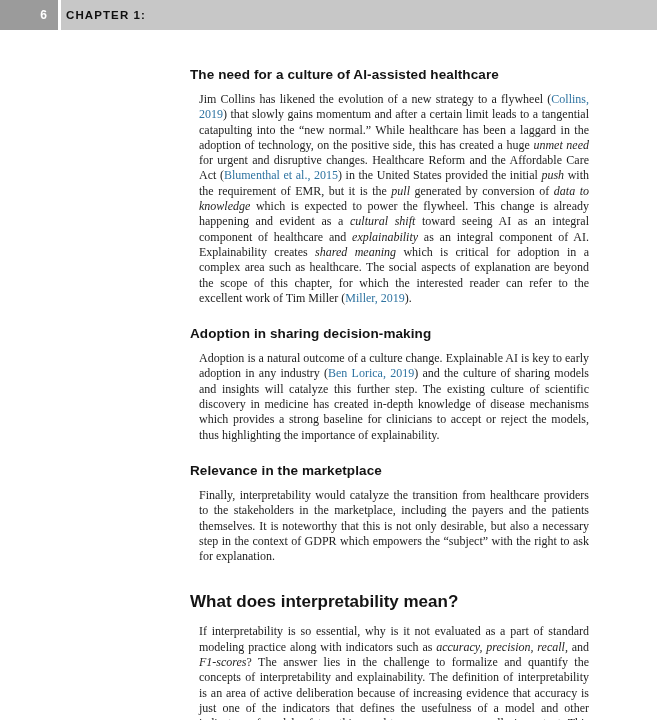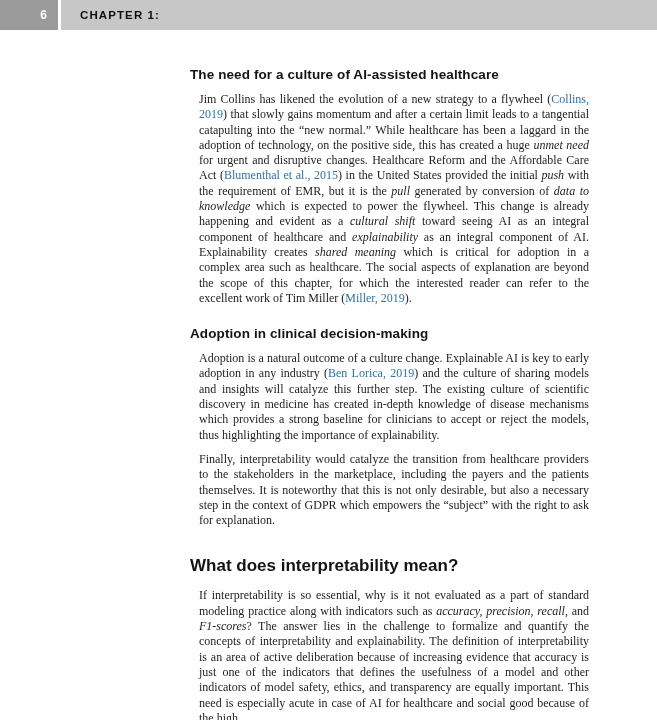--- a/index.html
+++ b/index.html
@@ -39,21 +39,21 @@
     font-family: "Liberation Sans", sans-serif;
     font-weight: bold;
     font-size: 12px;
   }
   .header-strip {
     flex: 1;
     margin-left: 3px;
     background: var(--bar-gray);
     display: flex;
     align-items: center;
-    padding-left: 19px;
+    padding-left: 5px;
     font-family: "Liberation Sans", sans-serif;
     font-weight: bold;
     font-size: 11.5px;
     color: #101010;
     white-space: nowrap;
   }
   .chapter-label { letter-spacing: 1.1px; margin-right: 13px; }
   .chapter-title { letter-spacing: 0.45px; }
 
   
@@ -106,23 +106,24 @@
     <span class="chapter-label">CHAPTER 1:</span>
   </div>
 </header>
 
 <main class="page-content">
     <section>
       <h2 class="heading-sub">The need for a culture of AI-assisted healthcare</h2>
       <p class="paragraph"><span>Jim Collins has likened the evolution of a new strategy to a flywheel (</span><a class="citation" href="#">Collins, 2019</a><span>) that slowly gains momentum and after a certain limit leads to a tangential catapulting into the “new normal.” While healthcare has been a laggard in the adoption of technology, on the positive side, this has created a huge </span><em class="emph">unmet need</em><span> for urgent and disruptive changes. Healthcare Reform and the Affordable Care Act (</span><a class="citation" href="#">Blumenthal et al., 2015</a><span>) in the United States provided the initial </span><em class="emph">push</em><span> with the requirement of EMR, but it is the </span><em class="emph">pull</em><span> generated by conversion of </span><em class="emph">data to knowledge</em><span> which is expected to power the flywheel. This change is already happening and evident as a </span><em class="emph">cultural shift</em><span> toward seeing AI as an integral component of healthcare and </span><em class="emph">explainability</em><span> as an integral component of AI. Explainability creates </span><em class="emph">shared meaning</em><span> which is critical for adoption in a complex area such as healthcare. The social aspects of explanation are beyond the scope of this chapter, for which the interested reader can refer to the excellent work of Tim Miller (</span><a class="citation" href="#">Miller, 2019</a><span>).</span></p>
     </section>
     <section>
-      <h2 class="heading-sub">Adoption in clinical decision-making</h2>
+      <h2 class="heading-sub">Adoption in sharing decision-making</h2>
       <p class="paragraph"><span>Adoption is a natural outcome of a culture change. Explainable AI is key to early adoption in any industry (</span><a class="citation" href="#">Ben Lorica, 2019</a><span>) and the culture of sharing models and insights will catalyze this further step. The existing culture of scientific discovery in medicine has created in-depth knowledge of disease mechanisms which provides a strong baseline for clinicians to accept or reject the models, thus highlighting the importance of explainability.</span></p>
     </section>
     <section>
+      <h2 class="heading-sub">Relevance in the marketplace</h2>
       <p class="paragraph"><span>Finally, interpretability would catalyze the transition from healthcare providers to the stakeholders in the marketplace, including the payers and the patients themselves. It is noteworthy that this is not only desirable, but also a necessary step in the context of GDPR which empowers the “subject” with the right to ask for explanation.</span></p>
     </section>
     <section>
       <h2 class="heading-main">What does interpretability mean?</h2>
       <p class="paragraph"><span>If interpretability is so essential, why is it not evaluated as a part of standard modeling practice along with indicators such as </span><em class="emph">accuracy, precision, recall</em><span>, and </span><em class="emph">F1-scores</em><span>? The answer lies in the challenge to formalize and quantify the concepts of interpretability and explainability. The definition of interpretability is an area of active deliberation because of increasing evidence that accuracy is just one of the indicators that defines the usefulness of a model and other indicators of model safety, ethics, and transparency are equally important. This need is especially acute in case of AI for healthcare and social good because of the high</span></p>
     </section>
   </main>
 
 </body></html>

